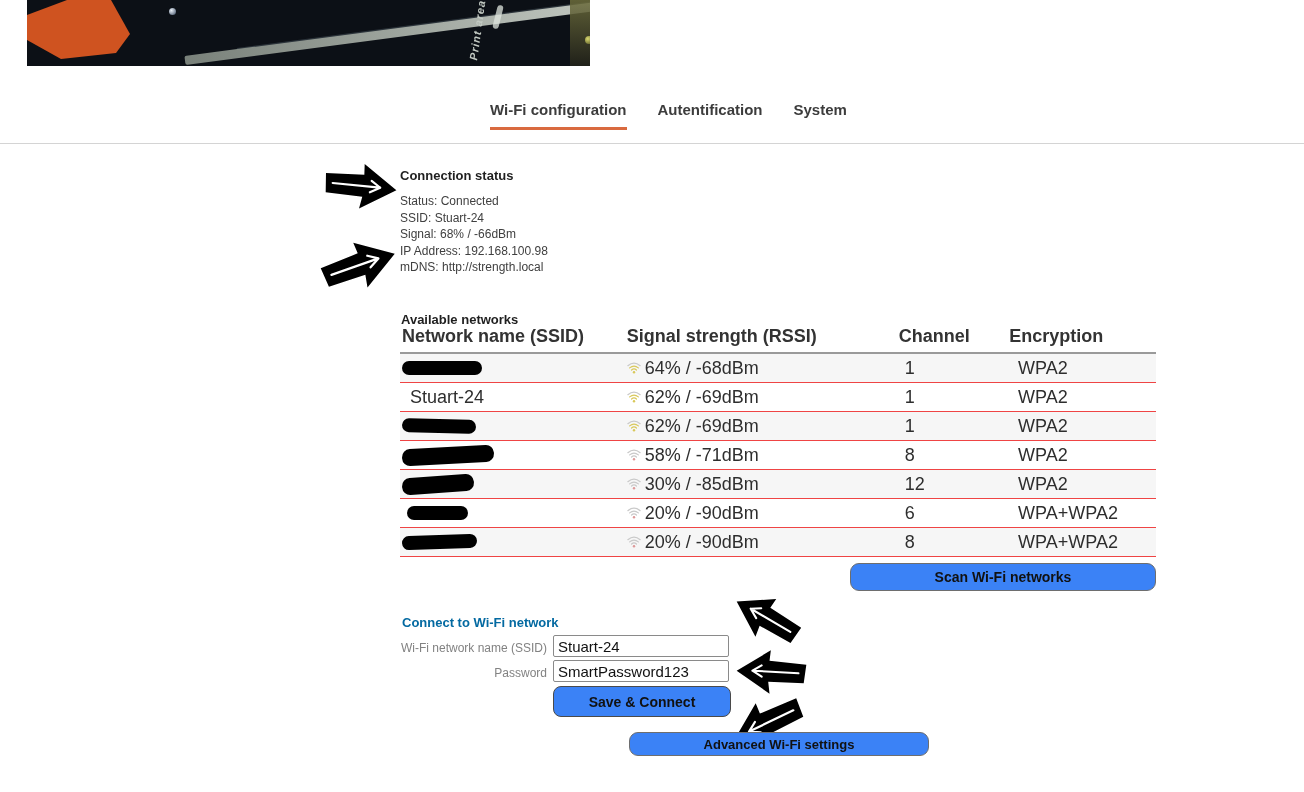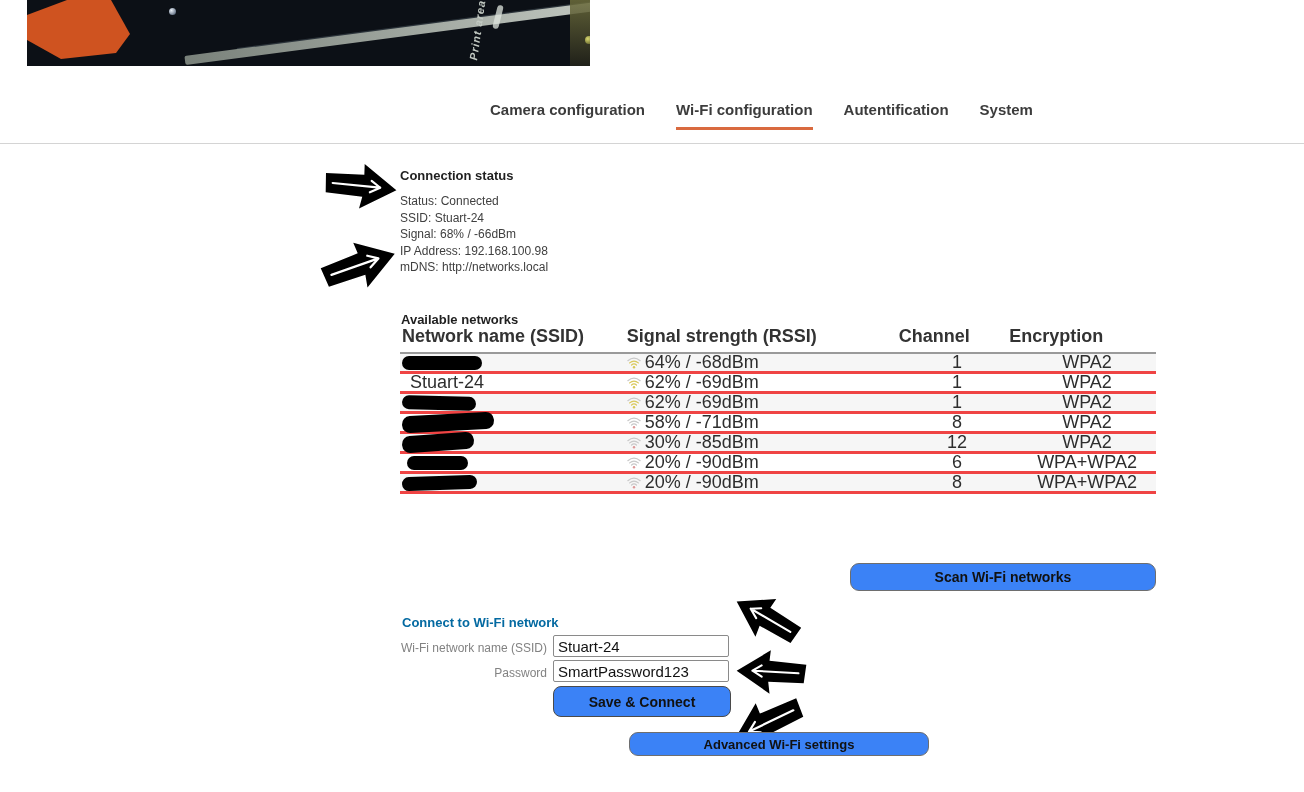--- a/index.html
+++ b/index.html
@@ -49,21 +49,21 @@
 
   
   .conn { position:absolute; left:400px; top:168px; }
   .conn-title { font-size:13px; font-weight:bold; color:#1f1f1f; margin-bottom:10px; }
   .conn-line { font-size:12px; color:#404040; line-height:16.5px; }
 
   
   .nets-title { position:absolute; left:401px; top:312px; font-size:13px; font-weight:bold; color:#1f1f1f; }
   .nettable { position:absolute; left:400px; top:326px; width:756px; font-size:18px; color:#2e2e2e; }
   .thead { display:flex; font-weight:bold; color:#333; padding-bottom:5px; border-bottom:2px solid #9a9a9a; }
-  .row { display:flex; align-items:center; height:20px; border-bottom:3px solid #ef4444;text-align:center; }
+  .row { display:flex; align-items:center; height:29px; border-bottom:1px solid #ef4444; }
   .row.stripe { background:#f6f6f6; }
   .c1 { width:230px; padding-left:10px; }
   .c2 { width:265px; display:flex; align-items:center; }
   .c3 { width:112px; padding-left:6px;margin-left:11px; }
   .c4 { width:149px; padding-left:9px; }
   .thead .c1 { padding-left:2px; }
   .thead .c3 { padding-left:0; }
   .thead .c4 { padding-left:0; }
   .wifi { width:14px; height:12px; margin-right:4px; flex:0 0 auto; }
   .blob { height:14px; background:#000; border-radius:8px; margin-left:-8px; }
@@ -116,21 +116,20 @@
     <div class="photo-strip2"></div>
     <div class="photo-strip"></div>
     <div class="gloss"></div>
     <div class="photo-print-label">Print area</div>
     <div class="photo-olive"></div>
     <div class="screw1"></div>
     <div class="screw2"></div>
   </div>
 
   <div class="tabs">
-    <div class="tab">Camera configuration</div>
     <div class="tab active">Wi-Fi configuration</div>
     <div class="tab">Autentification</div>
     <div class="tab">System</div>
   </div>
   <div class="divider"></div>
 
   <div class="arrow arrow-a">
     <svg viewBox="0 0 110 70">
         <use href="#block-arrow"></use>
       </svg>
@@ -155,21 +154,21 @@
         <use href="#block-arrow"></use>
       </svg>
     </div>
 
   <div class="conn">
     <div class="conn-title">Connection status</div>
     <div class="conn-line">Status: Connected</div>
     <div class="conn-line">SSID: Stuart-24</div>
     <div class="conn-line">Signal: 68% / -66dBm</div>
     <div class="conn-line">IP Address: 192.168.100.98</div>
-    <div class="conn-line">mDNS: http://networks.local</div>
+    <div class="conn-line">mDNS: http://strength.local</div>
   </div>
 
   <div class="nets-title">Available networks</div>
   <div class="nettable">
     <div class="thead">
       <div class="c1">Network name (SSID)</div>
       <div class="c2">Signal strength (RSSI)</div>
       <div class="c3">Channel</div>
       <div class="c4">Encryption</div>
     </div>

